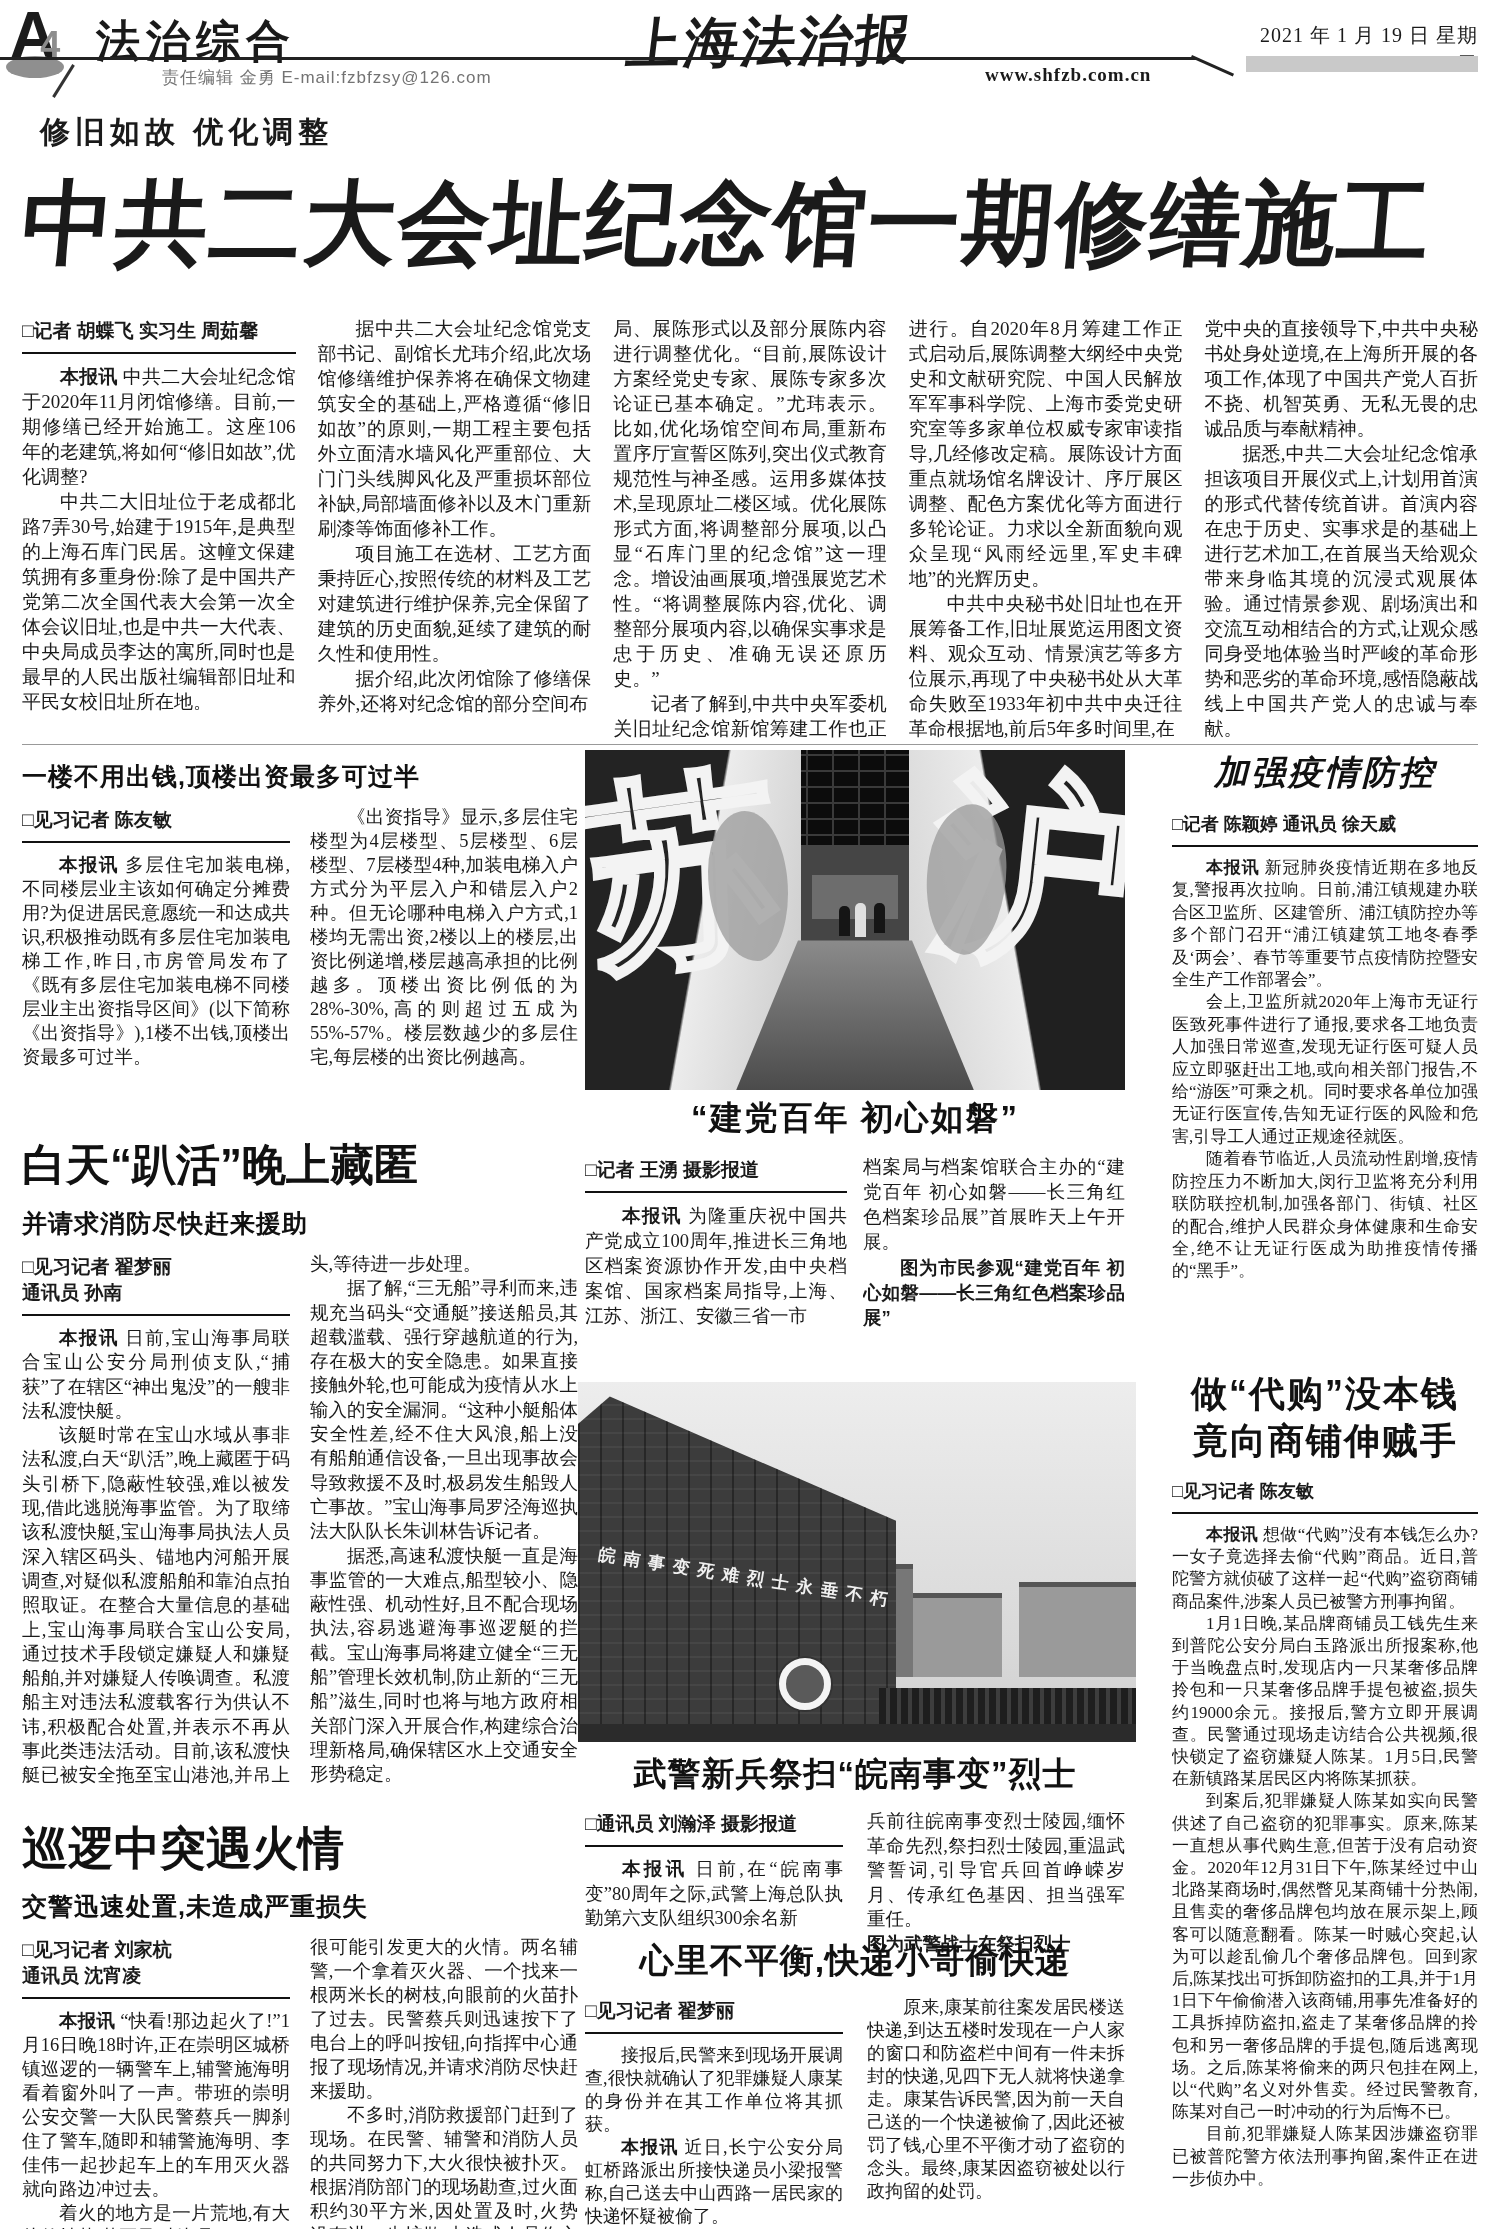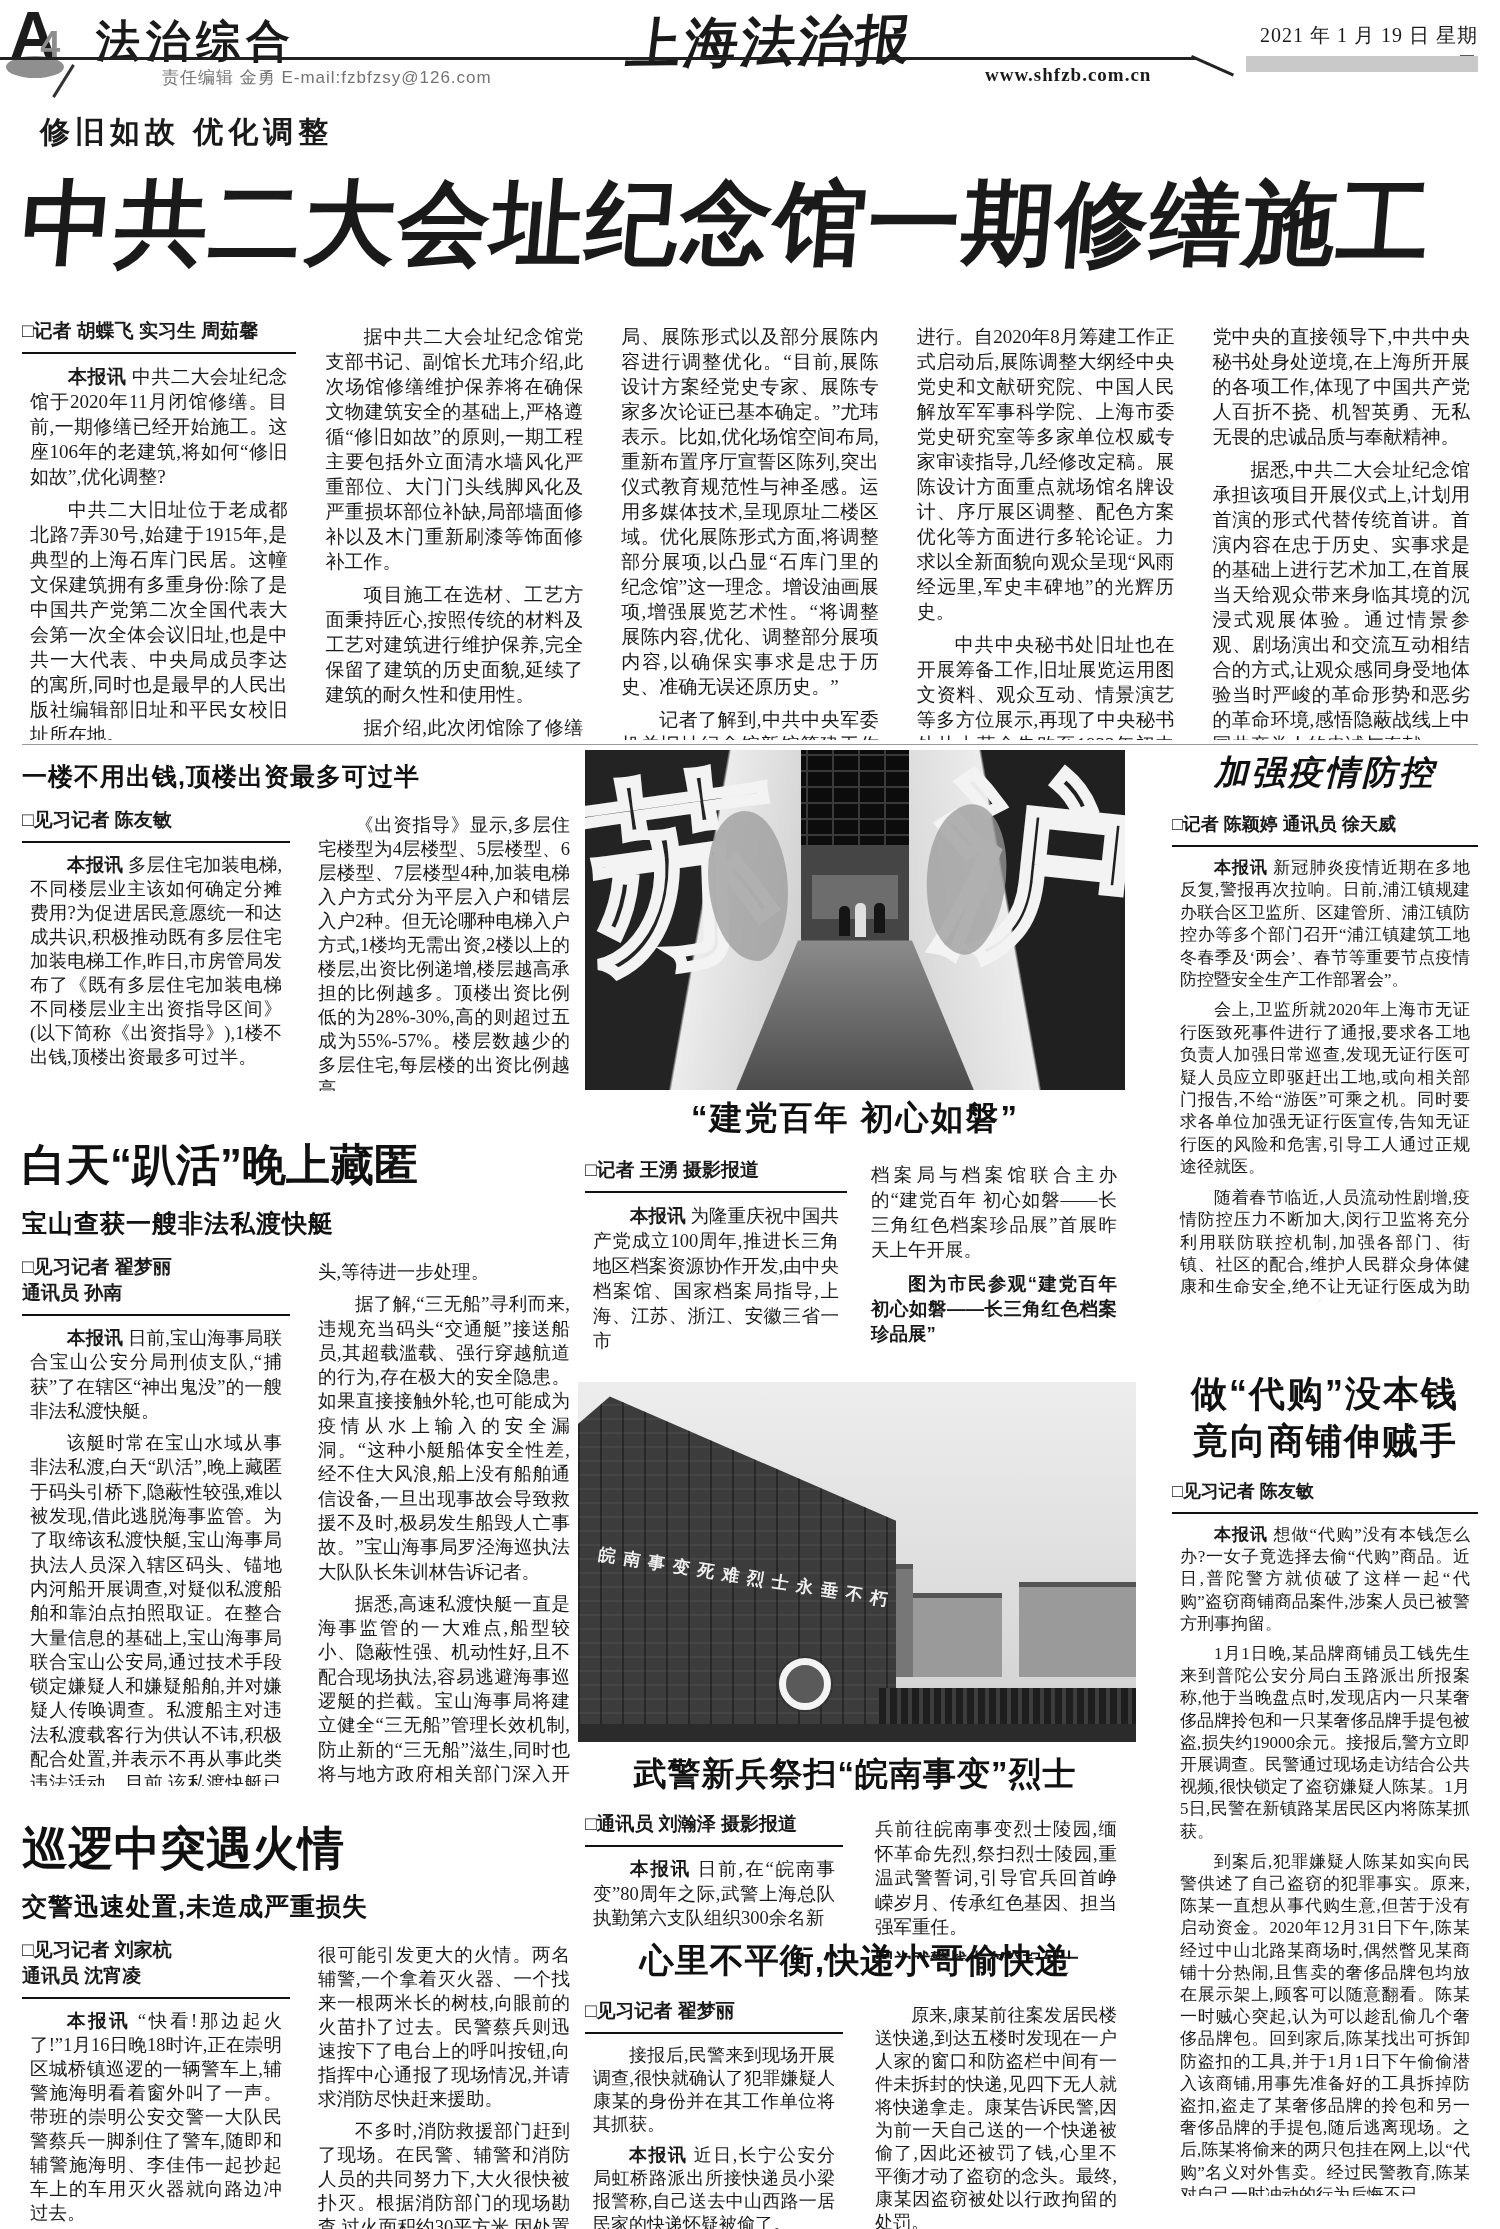--- a/index.html
+++ b/index.html
@@ -24,21 +24,21 @@
   .site-url{position:absolute;left:985px;top:64px;font-size:19px;font-weight:bold;letter-spacing:1px;}
   
   .kicker{position:absolute;left:40px;top:112px;font-size:30px;font-weight:bold;letter-spacing:5px;}
   .main-headline{position:absolute;left:22px;top:162px;width:1456px;font-size:92px;font-weight:900;
                  letter-spacing:2px;white-space:nowrap;transform:skewX(-5deg);}
   .lead-body{position:absolute;left:22px;top:316px;width:1456px;height:424px;display:flex;gap:22px;overflow:hidden;
              font-size:19px;line-height:25px;}
   .rule-div{position:absolute;left:22px;top:744px;width:1456px;height:1px;background:#999;}
   
   .art-col{flex:1 1 0;overflow:hidden;}
-  .art-col p{margin:8px;text-align:justify;}
+  .art-col p{margin:0;text-align:justify;}
   .indent{text-indent:2em;}
   .noindent{text-indent:0;}
   .boldp{font-weight:bold;font-family:"Liberation Sans",sans-serif;}
   .byline{font-family:"Liberation Sans",sans-serif;font-weight:bold;font-size:19px;line-height:26px;
           border-bottom:2.5px solid #111;padding:2px 0 8px 0;margin:0 0 10px 0 !important;
           white-space:pre-line;text-align:left !important;}
   b.lede{font-family:"Liberation Sans",sans-serif;}
   .h-left{font-family:"Liberation Sans",sans-serif;font-weight:900;color:#111;}
   .h-center{font-family:"Liberation Sans",sans-serif;font-weight:900;color:#111;text-align:center;}
   .subhead{font-family:"Liberation Sans",sans-serif;font-weight:bold;color:#111;}
@@ -171,21 +171,21 @@
           <p class="indent"><b class="lede">本报讯</b>  多层住宅加装电梯,不同楼层业主该如何确定分摊费用?为促进居民意愿统一和达成共识,积极推动既有多层住宅加装电梯工作,昨日,市房管局发布了《既有多层住宅加装电梯不同楼层业主出资指导区间》(以下简称《出资指导》),1楼不出钱,顶楼出资最多可过半。</p>
         </div>
         <div class="art-col">
           <p class="indent">《出资指导》显示,多层住宅楼型为4层楼型、5层楼型、6层楼型、7层楼型4种,加装电梯入户方式分为平层入户和错层入户2种。但无论哪种电梯入户方式,1楼均无需出资,2楼以上的楼层,出资比例递增,楼层越高承担的比例越多。顶楼出资比例低的为28%-30%,高的则超过五成为55%-57%。楼层数越少的多层住宅,每层楼的出资比例越高。</p>
         </div>
       </div>
   </div>
 
   <div class="mod m-boat">
     <div class="h-left">白天“趴活”晚上藏匿</div>
-    <div class="subhead">宝山查获一艘非法私渡快艇</div>
+    <div class="subhead">并请求消防尽快赶来援助</div>
     <div class="twocol">
         <div class="art-col">
           <p class="byline">□见习记者  翟梦丽
 通讯员  孙南</p>
           <p class="indent"><b class="lede">本报讯</b>  日前,宝山海事局联合宝山公安分局刑侦支队,“捕获”了在辖区“神出鬼没”的一艘非法私渡快艇。</p>
           <p class="indent">该艇时常在宝山水域从事非法私渡,白天“趴活”,晚上藏匿于码头引桥下,隐蔽性较强,难以被发现,借此逃脱海事监管。为了取缔该私渡快艇,宝山海事局执法人员深入辖区码头、锚地内河船开展调查,对疑似私渡船舶和靠泊点拍照取证。在整合大量信息的基础上,宝山海事局联合宝山公安局,通过技术手段锁定嫌疑人和嫌疑船舶,并对嫌疑人传唤调查。私渡船主对违法私渡载客行为供认不讳,积极配合处置,并表示不再从事此类违法活动。目前,该私渡快艇已被安全拖至宝山港池,并吊上码</p>
         </div>
         <div class="art-col">
           <p class="noindent">头,等待进一步处理。</p>
           <p class="indent">据了解,“三无船”寻利而来,违规充当码头“交通艇”接送船员,其超载滥载、强行穿越航道的行为,存在极大的安全隐患。如果直接接触外轮,也可能成为疫情从水上输入的安全漏洞。“这种小艇船体安全性差,经不住大风浪,船上没有船舶通信设备,一旦出现事故会导致救援不及时,极易发生船毁人亡事故。”宝山海事局罗泾海巡执法大队队长朱训林告诉记者。</p>

